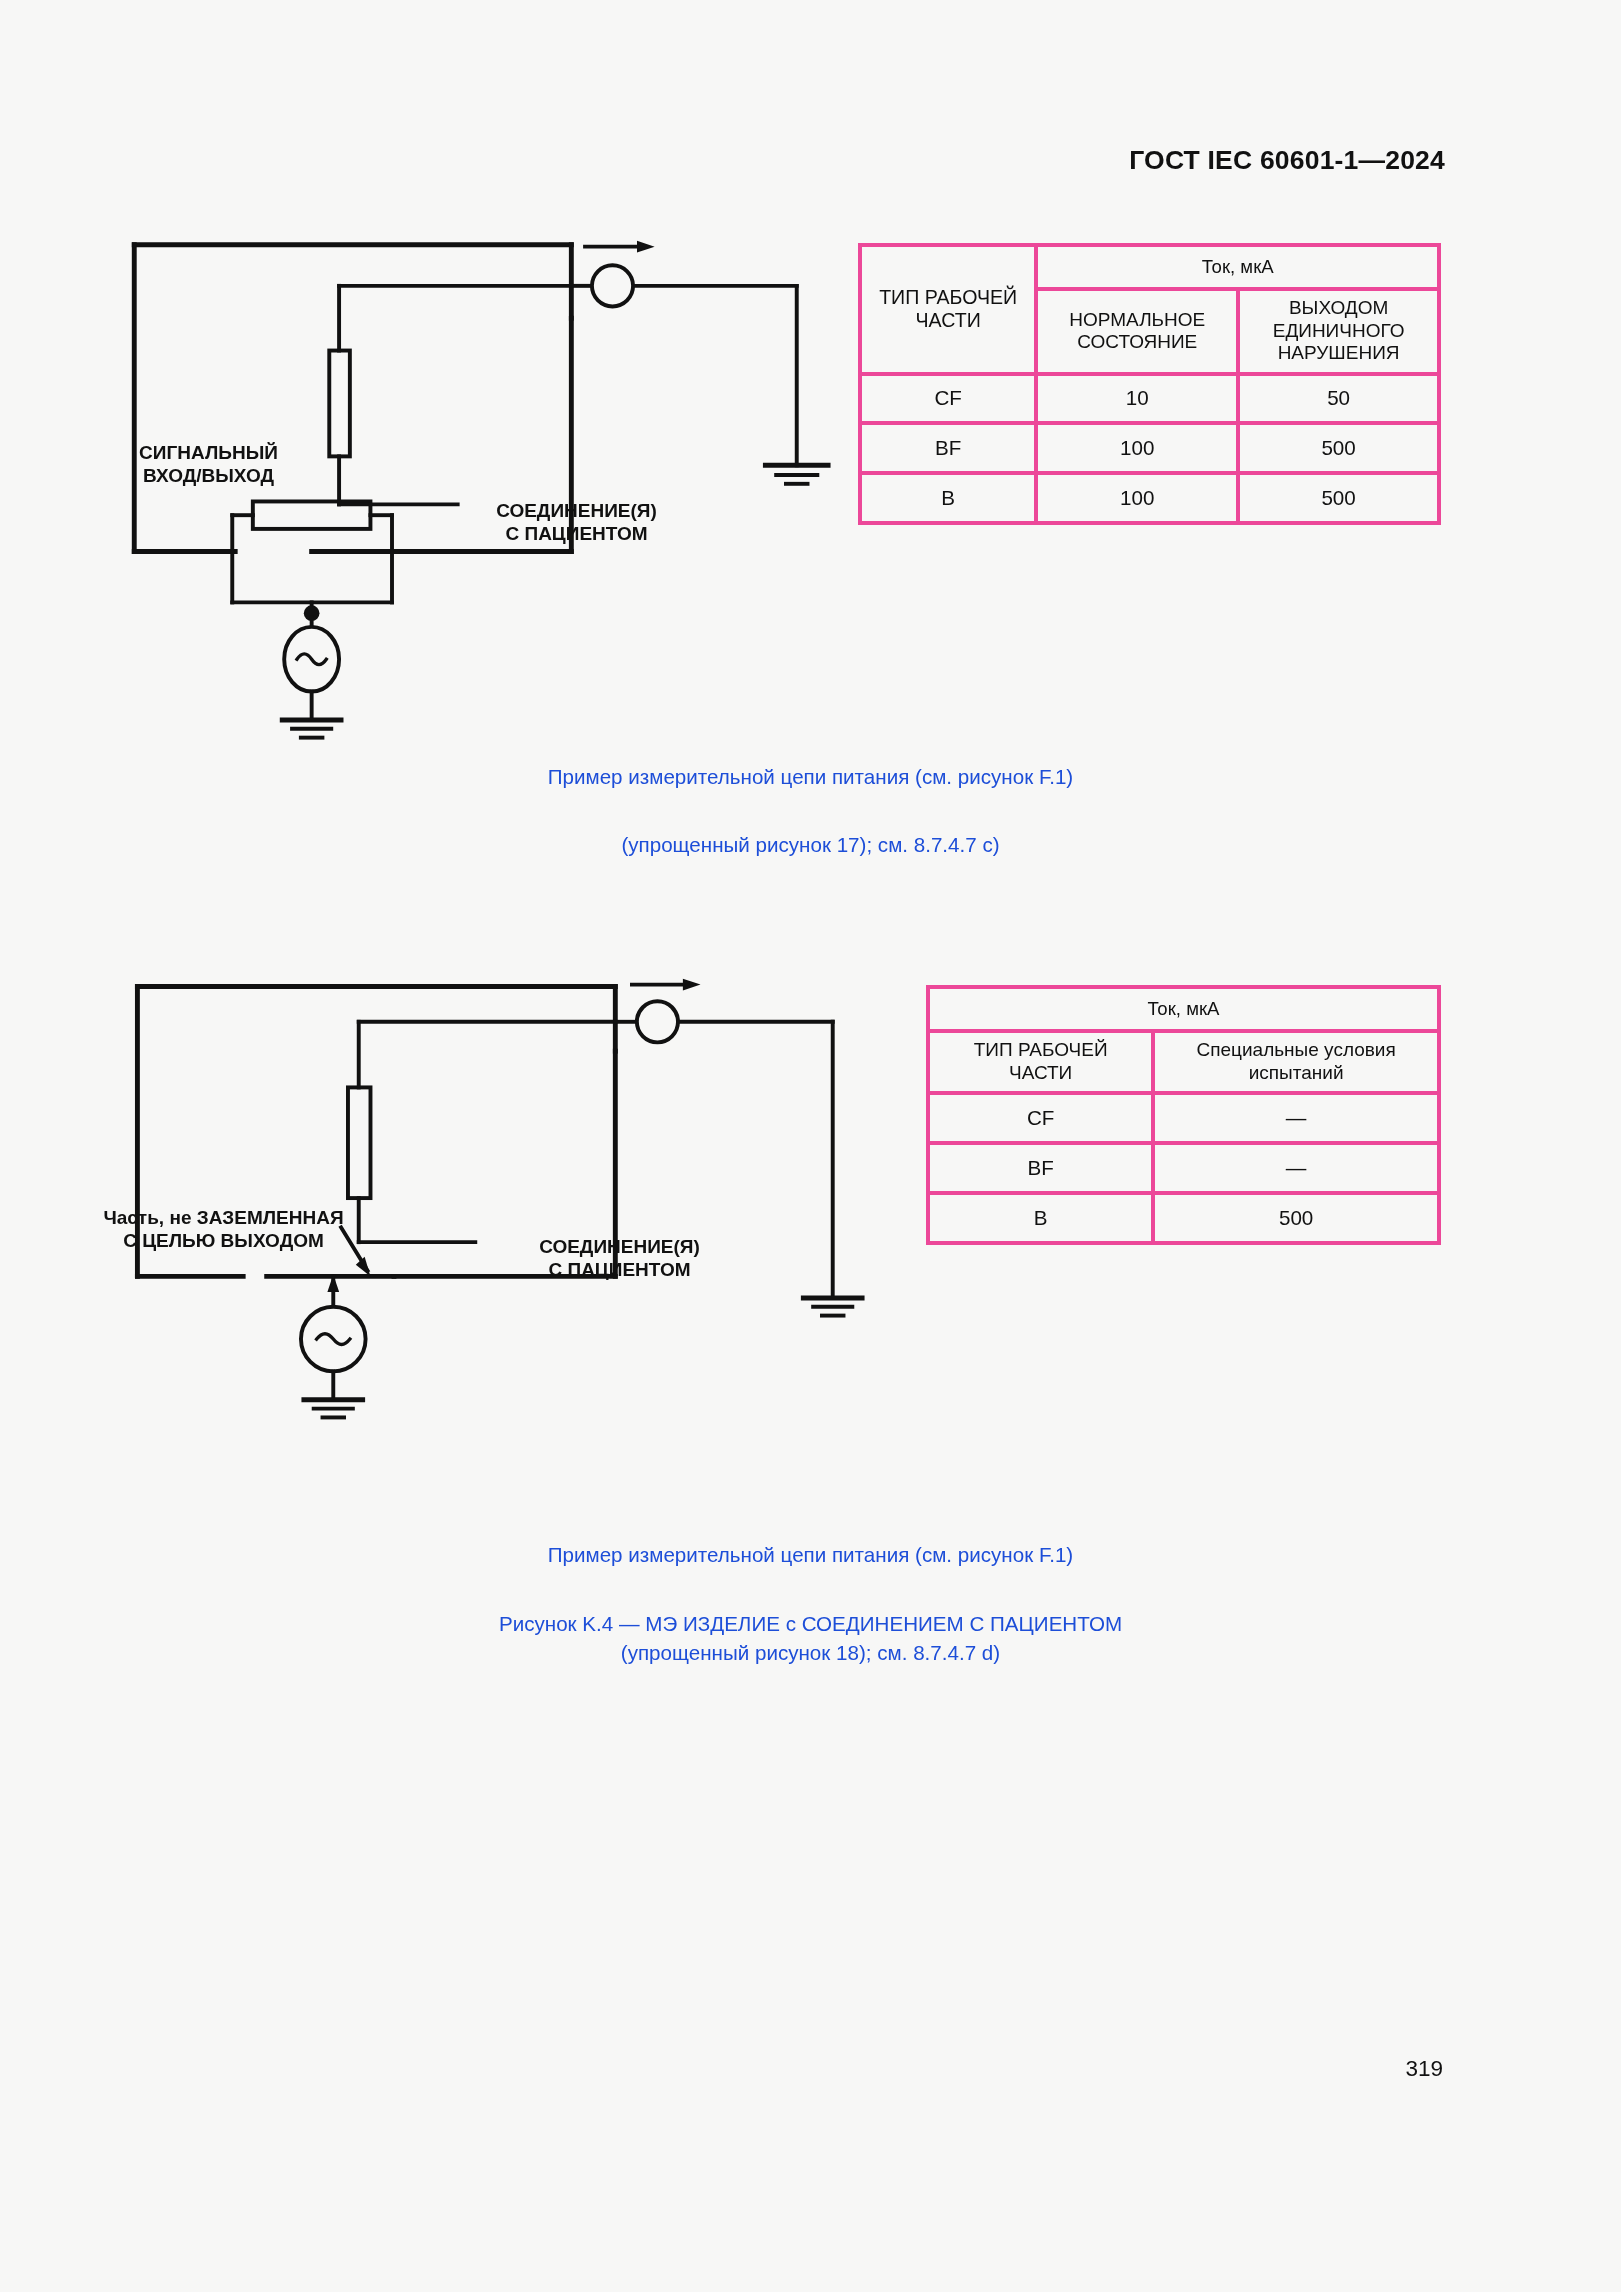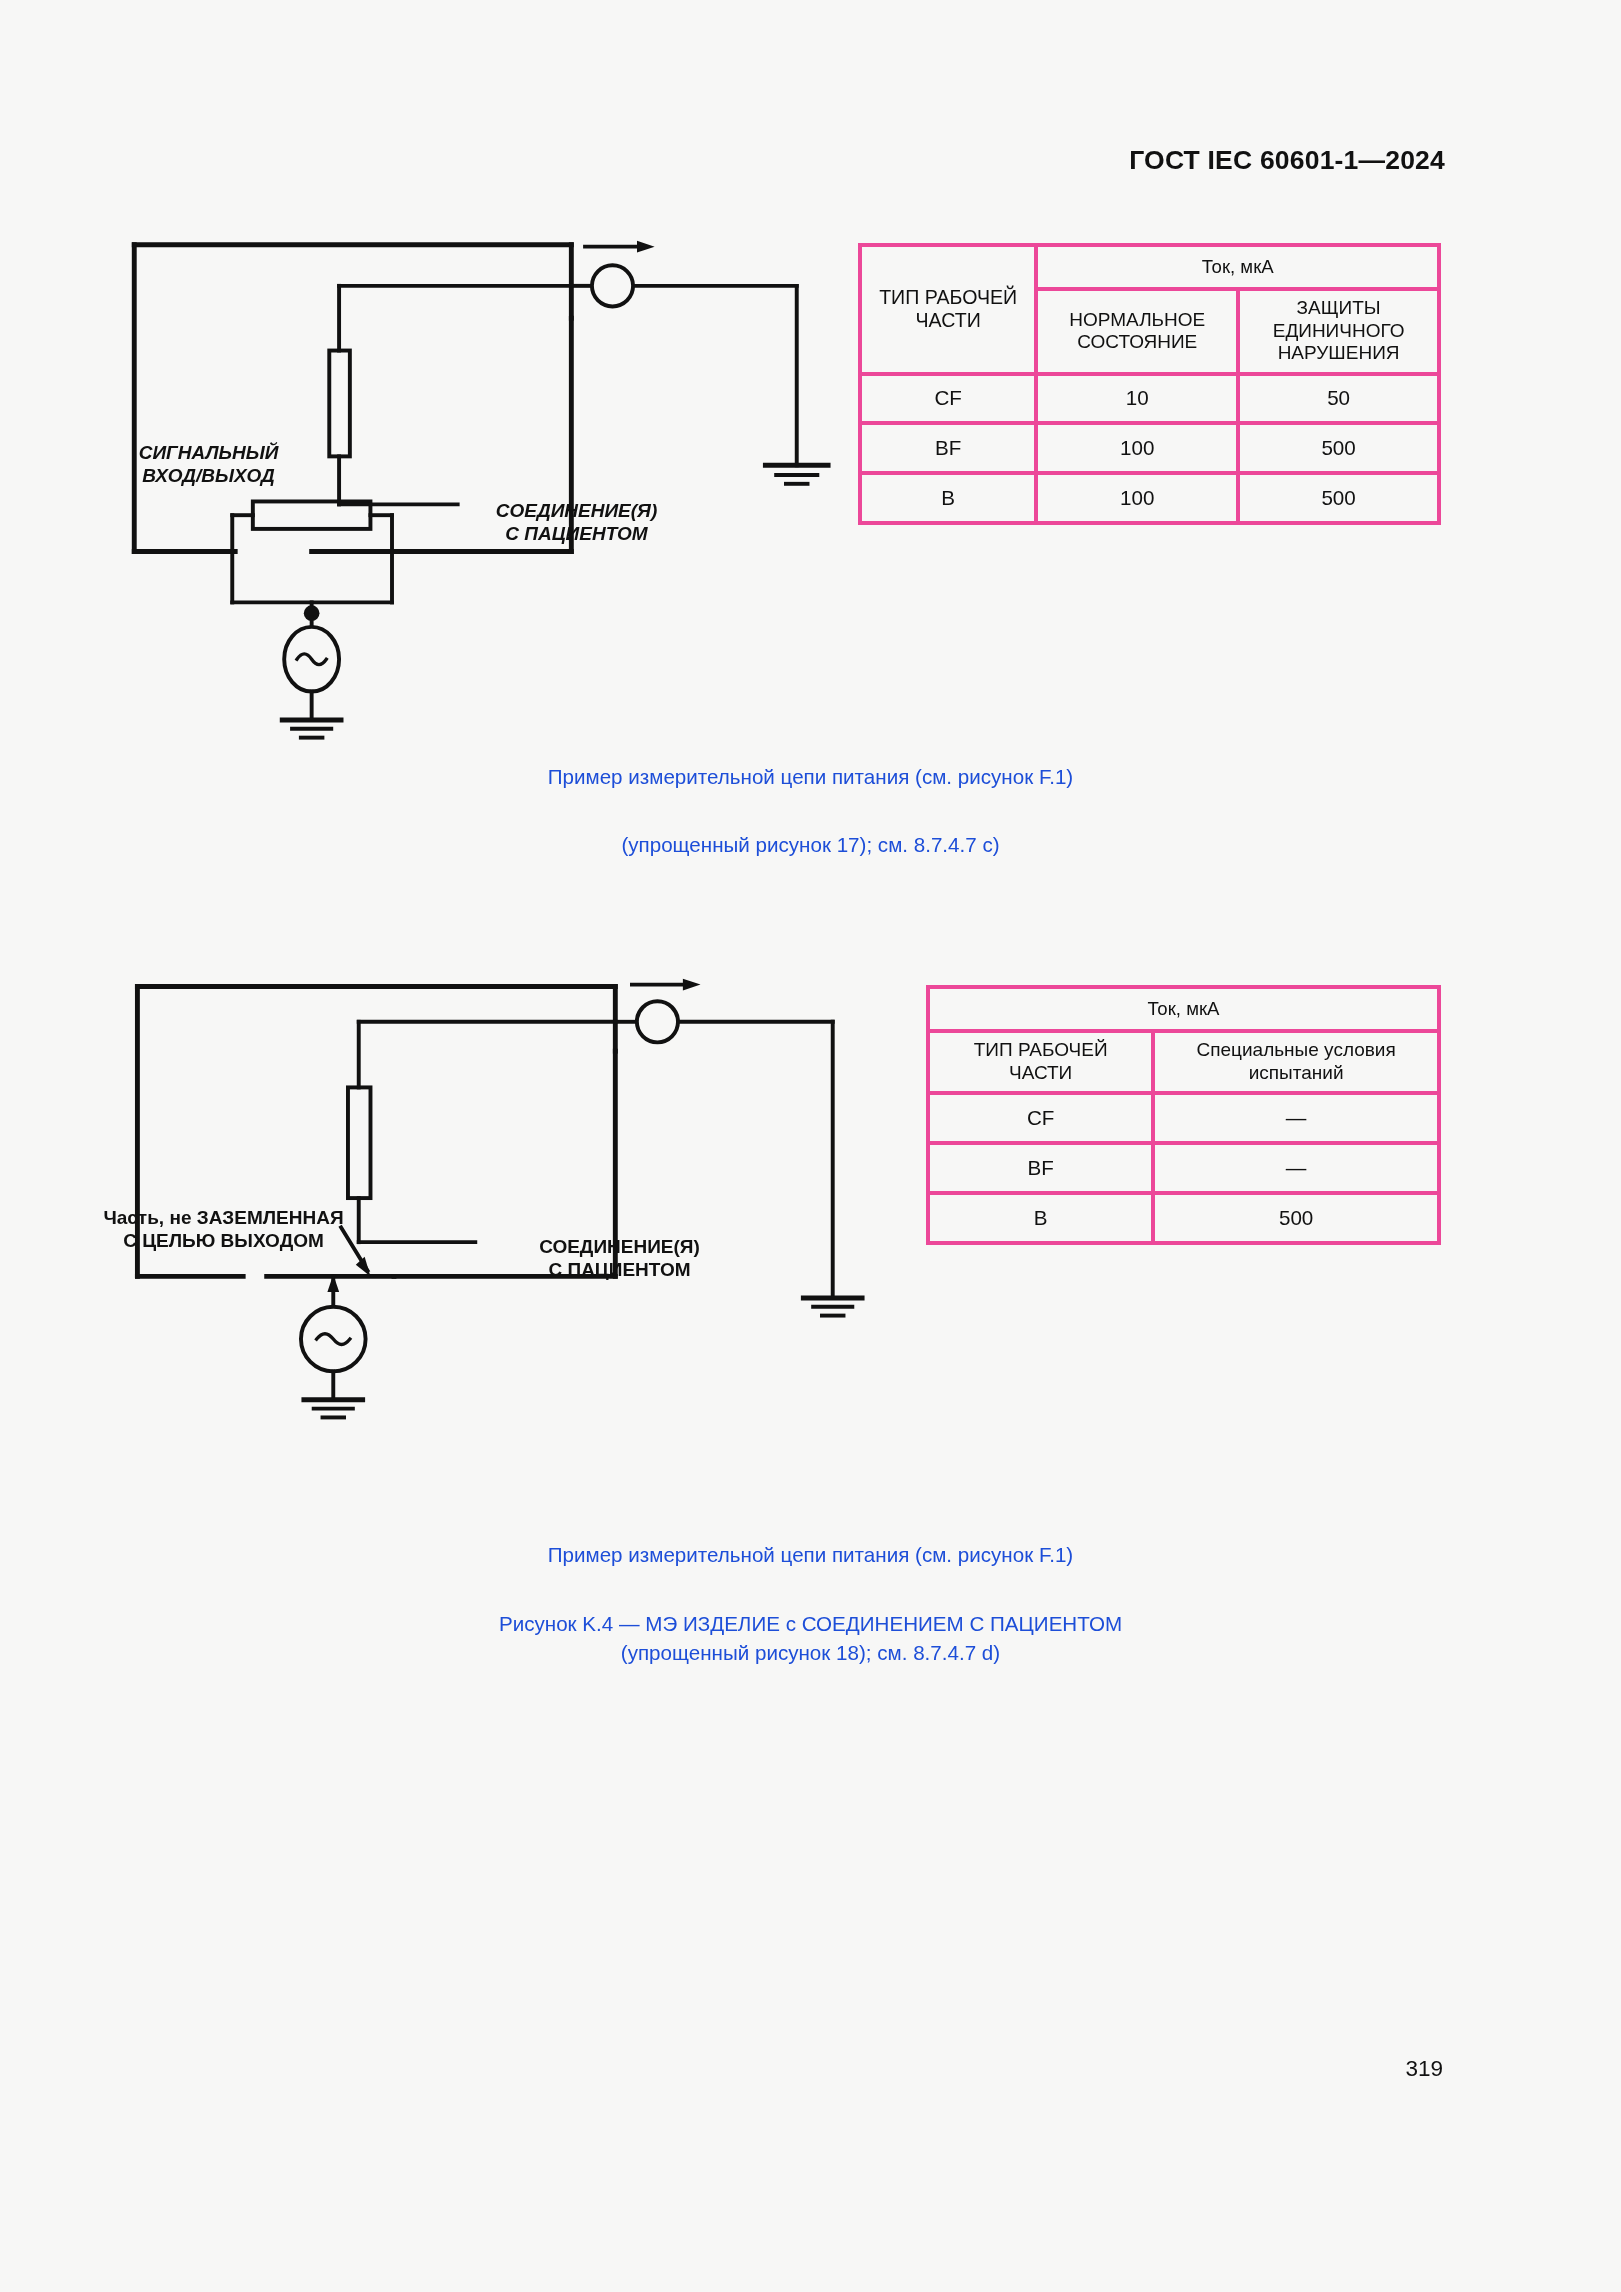--- a/index.html
+++ b/index.html
@@ -15,21 +15,21 @@
 
   
   .header{
     position:absolute;top:145px;right:176px;
     font-size:26.5px;font-weight:bold;letter-spacing:0.2px;
     white-space:nowrap;
   }
 
   
   .fig{position:absolute;}
-  #fig-k3{left:0;top:225px;width:1300px;height:549px;font-style:italic;}
+  #fig-k3{left:0;top:225px;width:1300px;height:549px;}
   #fig-k4{left:0;top:965px;width:1621px;height:568px;}
 
   .svgwrap{position:absolute;left:0;top:0;}
 
   
   table.gost{
     border-collapse:collapse;
     position:absolute;
     background:#f7f7f6;
   }
@@ -179,21 +179,21 @@
         <span>ЧАСТИ</span>
       </td>
       <td class="unit" colspan="2">Ток, мкА</td>
     </tr>
     <tr>
       <td class="c2 hd">
         <span>НОРМАЛЬНОЕ</span><br>
         <span>СОСТОЯНИЕ</span>
       </td>
       <td class="c3 hd">
-        <span>ЗАЩИТЫ</span><br>
+        <span>ВЫХОДОМ</span><br>
         <span>ЕДИНИЧНОГО</span><br>
         <span>НАРУШЕНИЯ</span>
       </td>
     </tr>
     <tr>
       <td class="typ">CF</td>
       <td class="val">10</td>
       <td class="val">50</td>
     </tr>
     <tr>

